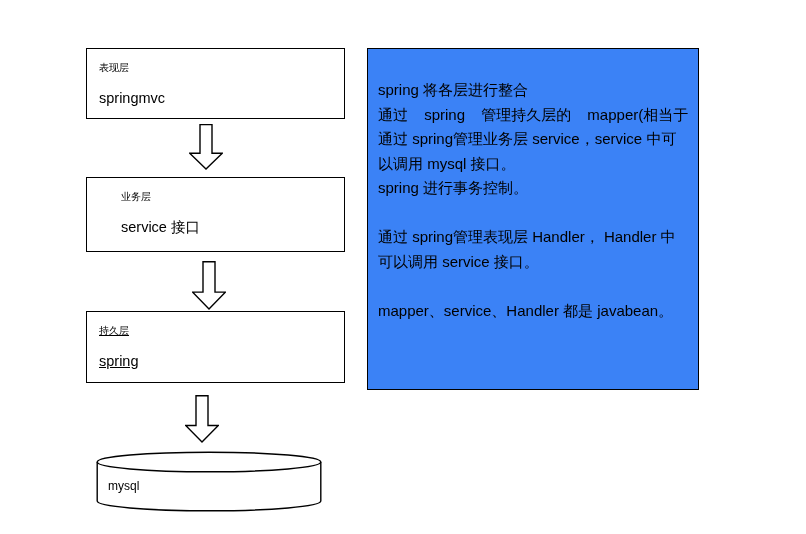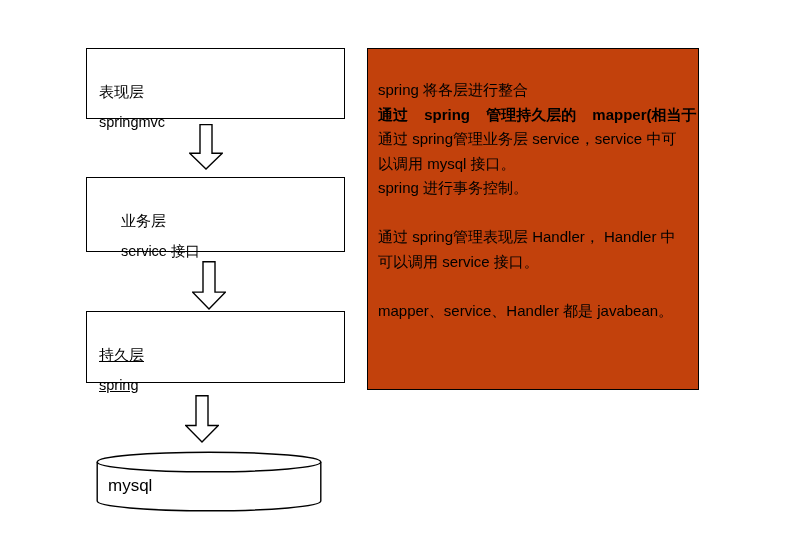--- a/index.html
+++ b/index.html
@@ -23,24 +23,23 @@
     width: 259px;
     box-sizing: border-box;
     border: 1.4px solid #000000;
     background: #ffffff;
     padding: 9px 12px 0 12px;
   }
   #box-presentation { top: 48px;  height: 71px; }
   #box-business     { top: 177px; height: 75px; padding-left: 34px; }
   #box-persistence  { top: 311px; height: 72px; text-decoration: underline; }
   .lbox-title {
-    font-size: 15px;
+    font-size: 10px;
     line-height: 19px;
     white-space: nowrap;
-    margin-top: 24px;
   }
   .lbox-sub {
     font-size: 14.5px;
     line-height: 18px;
     margin-top: 12px;
     white-space: nowrap;
   }
   
   .arrow { position: absolute; width: 34px; }
   #arrow-1 { left: 189px; top: 124px; height: 46px; }
@@ -51,43 +50,43 @@
     position: absolute;
     left: 96px;
     top: 451px;
     width: 226px;
     height: 62px;
   }
   .cyl-label {
     position: absolute;
     left: 108px;
     top: 478px;
-    font-size: 17px;
+    font-size: 12px;
     line-height: 16px;
     white-space: nowrap;
   }
   
   .notes {
     position: absolute;
     left: 367px;
     top: 48px;
     width: 332px;
     height: 342px;
     box-sizing: border-box;
     border: 1.4px solid #000000;
-    background: #c2410c;
+    background: #3b82f6;
     padding: 29px 4px 0 10px;
   }
   .nline {
     font-size: 15px;
     line-height: 24.5px;
     min-height: 24.5px;
     white-space: nowrap;
   }
-  .nline.stretch { word-spacing: 12px; font-weight: bold; }
+  .nline.stretch { word-spacing: 12px; }
 </style>
 </head>
 <body>
 
 <div class="canvas">
 
   <div class="lbox" id="box-presentation">
     <div class="lbox-title">表现层</div>
     <div class="lbox-sub">springmvc</div>
   </div>

